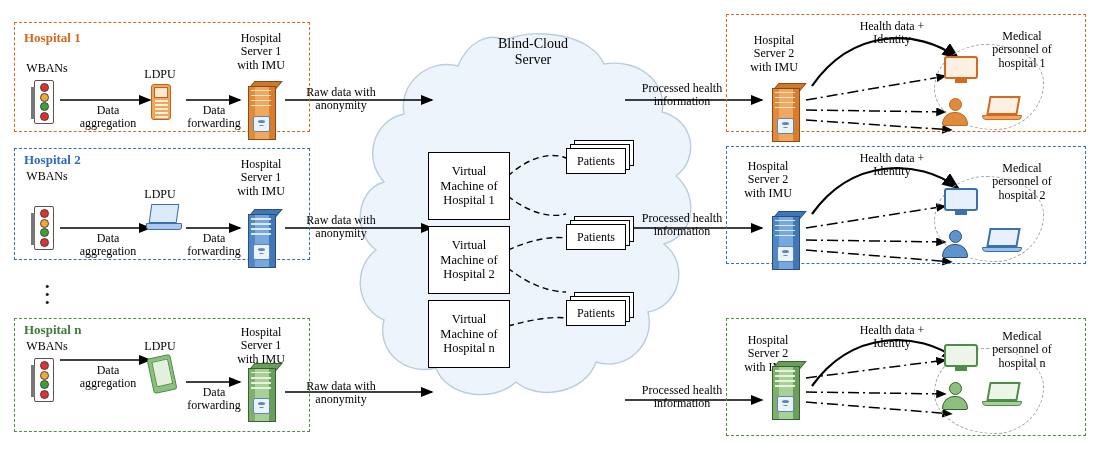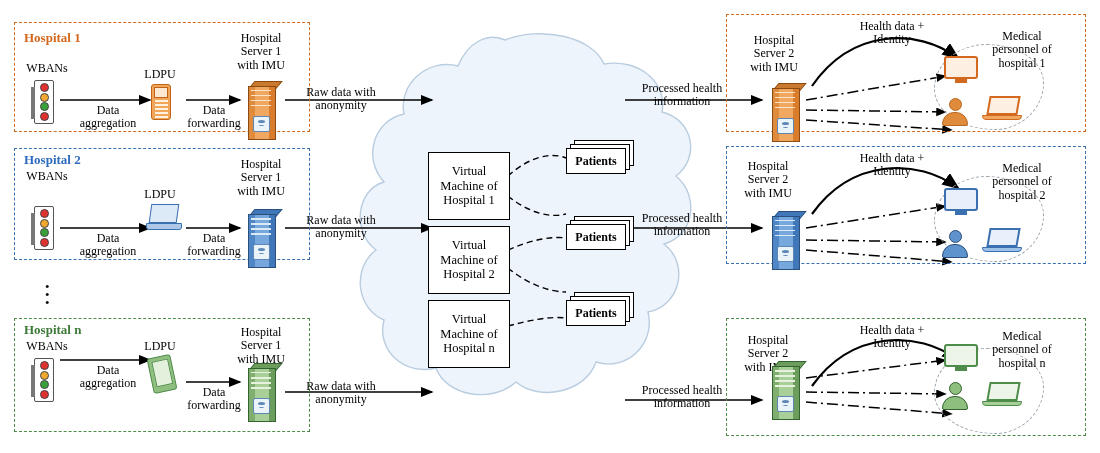--- a/index.html
+++ b/index.html
@@ -184,21 +184,21 @@
     position: absolute;
     width: 58px; height: 24px;
     border: 1.1px solid #000;
     background: #fff;
   }
   .patients-stack .sheet.s1 { left: 8px; top: 0px; }
   .patients-stack .sheet.s2 { left: 4px; top: 4px; }
   .patients-stack .sheet.s3 {
     left: 0px; top: 8px;
     display: flex; align-items: center; justify-content: center;
-    font-size: 12px; font-family: "Liberation Serif", serif; font-weight: bold;
+    font-size: 12px; font-family: "Liberation Serif", serif;
   }
 
   
   .blob {
     position: absolute;
     border: 1px dashed #9aa4ad;
     border-radius: 48% 52% 45% 55% / 52% 45% 55% 48%;
     background: rgba(255,255,255,0);
   }
   .monitor {
@@ -444,20 +444,22 @@
 with IMU</div>
   <div class="server green" style="left:248px; top:368px;">
     <div class="top"></div>
       <div class="body"></div>
       <div class="lines"></div>
       <div class="badge"></div>
   </div>
   <div class="txt small" style="left:286px; top:380px; width:110px;">Raw data with
 anonymity</div>
 
+  <div class="txt" style="left:468px; top:36px; width:130px; font-size:14px;">Blind-Cloud
+Server</div>
 
   <div class="vm-box" style="left:428px; top:152px; width:80px; height:66px;">Virtual
 Machine of
 Hospital 1</div>
   <div class="vm-box" style="left:428px; top:226px; width:80px; height:66px;">Virtual
 Machine of
 Hospital 2</div>
   <div class="vm-box" style="left:428px; top:300px; width:80px; height:66px;">Virtual
 Machine of
 Hospital n</div>

